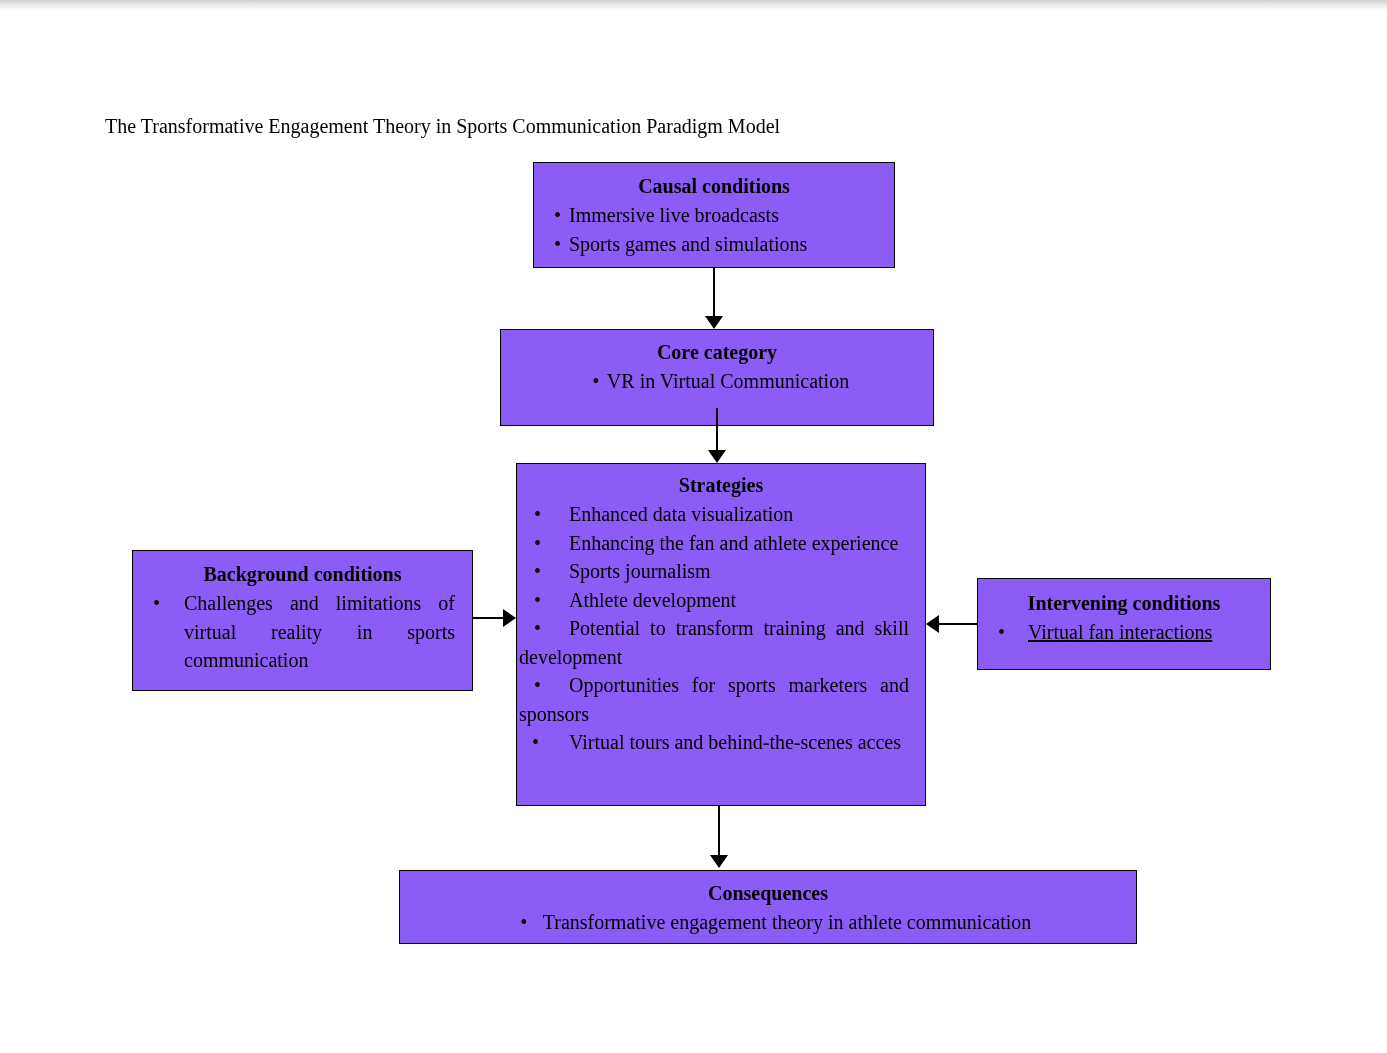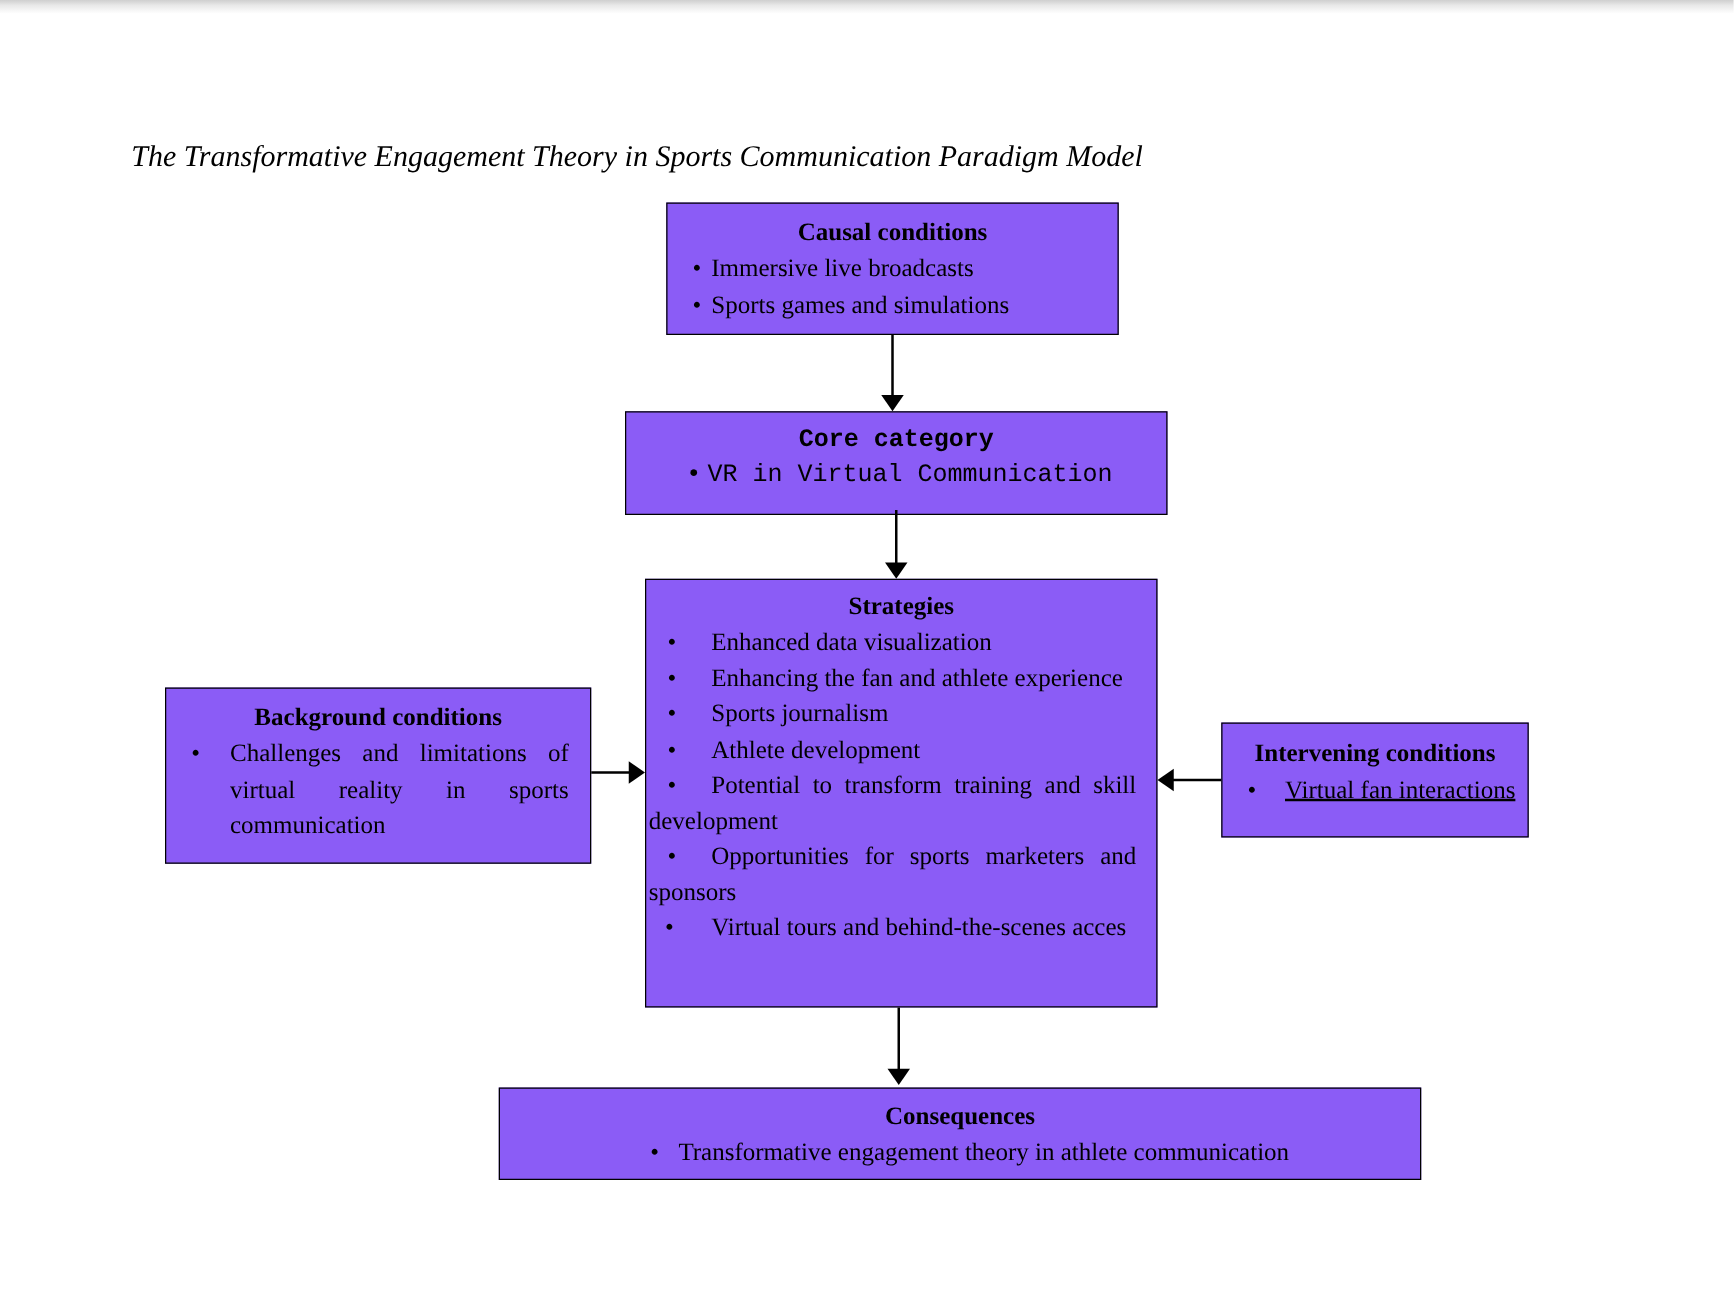--- a/index.html
+++ b/index.html
@@ -4,21 +4,21 @@
 <style>
   * { margin:0; padding:0; box-sizing:border-box; }
   html,body { width:1387px; height:1053px; background:#ffffff; overflow:hidden;
               font-family:"Liberation Serif","DejaVu Serif",serif; color:#000; }
   .stage { position:relative; width:1387px; height:1053px; background:#ffffff; }
 
   .page-top-shadow { position:absolute; left:0; top:0; width:1387px; height:11px;
     background:linear-gradient(to bottom,#cfcfcf 0%, #e9e9e9 40%, #ffffff 100%); }
 
   .fig-title { position:absolute; left:105px; top:113px; width:900px;
-    font-style:italic; font-size:24px; line-height:26px; }
+    font-size:20px; line-height:26px; }
 
   .dbox { position:absolute; border:1.5px solid #000; background:#8b5cf6; }
   .box-title { font-weight:bold; text-align:center; font-size:20px; line-height:29px; }
 
   .item { font-size:20px; line-height:28.5px; }
 
   
   .plain-c { padding-left:35px; text-indent:-15px;font-family:Liberation Serif, serif; }
   .plain-c::before { content:"\2022"; display:inline-block; width:15px; text-indent:0; }
 
@@ -40,24 +40,24 @@
 
   
   .hang-i { padding-left:50px; text-indent:-30px;text-decoration:underline; }
   .hang-i::before { content:"\2022"; display:inline-block; width:30px; text-indent:0; }
 
   
   .center-c { text-align:center; }
   .center-c::before { content:"\2022"; display:inline-block; width:38px; }
 
   .box-causal       { left:533px; top:162px; width:362px; height:106px; padding-top:9px; }
-  .box-core         { left:500px; top:329px; width:434px; height:83px;  padding-top:8px;font-family:Liberation Mono, monospace; }
+  .box-core         { left:500px; top:329px; width:434px; height:97px;  padding-top:8px; }
   .box-strategies   { left:516px; top:463px; width:410px; height:343px; padding-top:7px; }
   .box-background   { left:132px; top:550px; width:341px; height:141px; padding-top:9px; }
-  .box-intervening  { left:977px; top:578px; width:246px; height:92px;  padding-top:10px; }
+  .box-intervening  { left:977px; top:578px; width:294px; height:92px;  padding-top:10px; }
   .box-consequences { left:399px; top:870px; width:738px; height:74px;  padding-top:8px; }
 
   
   .arrow-v { position:absolute; width:18px; }
   .arrow-v .shaft { position:absolute; left:50%; top:0; bottom:11px; width:2.5px;
                     margin-left:-1.25px; background:#000; }
   .arrow-v .head  { position:absolute; left:50%; bottom:0; margin-left:-9px; width:0; height:0;
                     border-left:9px solid transparent; border-right:9px solid transparent;
                     border-top:13px solid #000; }
   .arrow-h { position:absolute; height:18px; }

